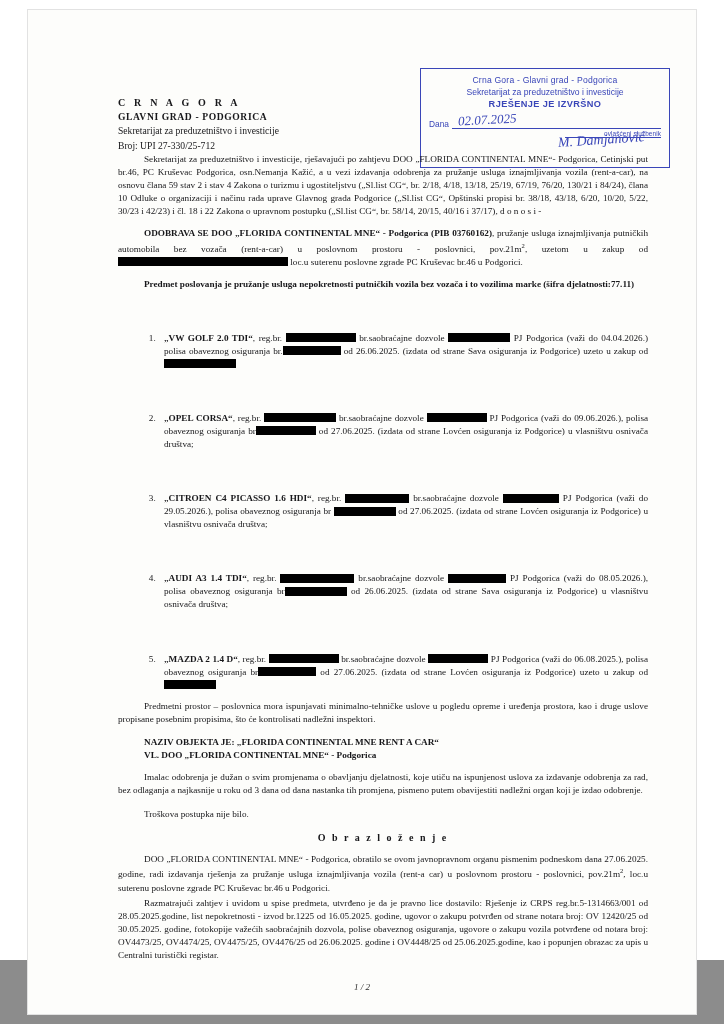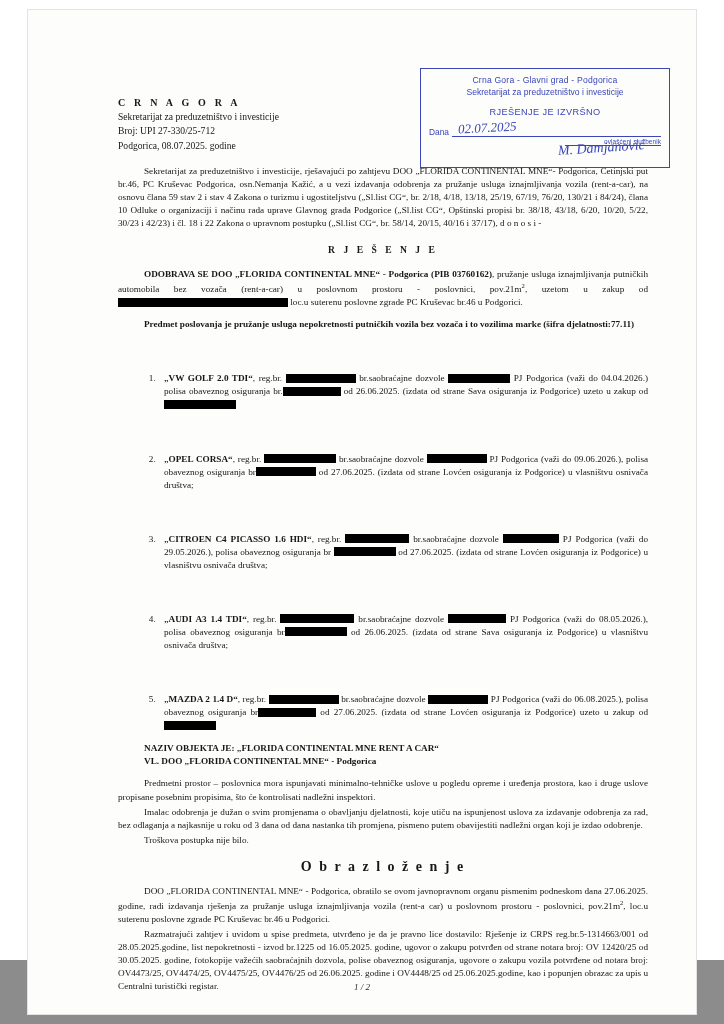--- a/index.html
+++ b/index.html
@@ -36,21 +36,21 @@
     width: 530px;
     font-size: 9.2px;
     line-height: 1.42;
     color: #17171a;
     text-align: justify;
   }
   .blk { margin-bottom: 9px; }
   .heading-block {
     font-size: 9.6px;
     line-height: 1.5;
-    margin-bottom: 12px;
+    margin-bottom: 0;
   }
   .city {
     letter-spacing: 3.2px;
     font-weight: bold;
     font-size: 10px;
   }
   .city2 {
     letter-spacing: 0.6px;
     font-weight: bold;
     font-size: 9.6px;
@@ -61,21 +61,21 @@
     text-align: center;
     font-weight: bold;
     letter-spacing: 3px;
     font-size: 9.6px;
     margin: 13px 0 11px 0;
   }
   .spaced-title2 {
     text-align: center;
     font-weight: bold;
     letter-spacing: 2px;
-    font-size: 14px;
+    font-size: 10px;
     margin: 10px 0 8px 0;
   }
   
   .red {
     display: inline-block;
     background: #000;
     height: 8px;
     vertical-align: middle;
     position: relative;
     top: -1px;
@@ -88,21 +88,21 @@
     width: 250px;
     height: 100px;
     border: 1.3px solid #3a46b8;
     box-sizing: border-box;
     color: #3a46b8;
     font-family: "Liberation Sans", sans-serif;
     padding: 6px 8px 0 8px;
   }
   .stamp .l1 { font-size: 8.6px; text-align: center; letter-spacing: .2px; }
   .stamp .l2 { font-size: 8.6px; text-align: center; margin-top: 2px; }
-  .stamp .l3 { font-size: 9.2px; text-align: center; font-weight: normal; margin-top: 10px; letter-spacing: .4px; }
+  .stamp .l3 { font-size: 9.2px; text-align: center; font-weight: bold; margin-top: 2px; letter-spacing: .4px; }
   .stamp .row {
     margin-top: 7px;
     font-size: 8.4px;
     display: flex;
     align-items: flex-end;
   }
   .stamp .dana { margin-right: 3px; }
   .stamp .dateline {
     flex: 1;
     border-bottom: 1px solid #3a46b8;
@@ -179,28 +179,27 @@
       </div>
       <div class="sig-label">ovlašćeni službenik</div>
       <div class="sig-line"></div>
       <div class="signature">M. Damjanović</div>
     </div>
 
     <div class="content">
 
       <div class="heading-block">
         <div class="city">C R N A   G O R A</div>
+        <div class="city2">GLAVNI GRAD - PODGORICA</div>
         <div>Sekretarijat za preduzetništvo i investicije</div>
         <div>Broj: UPI 27-330/25-712</div>
-        <div>Podgorica, 08.07.2025. godine</div>
       </div>
 
       <div class="blk indent">Sekretarijat za preduzetništvo i investicije, rješavajući po zahtjevu DOO „FLORIDA CONTINENTAL MNE“- Podgorica, Cetinjski put br.46, PC Kruševac Podgorica, osn.Nemanja Kažić, a u vezi izdavanja odobrenja za pružanje usluga iznajmljivanja vozila (rent-a-car), na osnovu člana 59 stav 2 i stav 4 Zakona o turizmu i ugostiteljstvu („Sl.list CG“, br. 2/18, 4/18, 13/18, 25/19, 67/19, 76/20, 130/21 i 84/24), člana 10 Odluke o organizaciji i načinu rada uprave Glavnog grada Podgorice („Sl.list CG“, Opštinski propisi br. 38/18, 43/18, 6/20, 10/20, 5/22, 30/23 i 42/23) i čl. 18 i 22 Zakona o upravnom postupku („Sl.list CG“, br. 58/14, 20/15, 40/16 i 37/17), d o n o s i -</div>
 
-      <div class="spaced-title">R J E Š E N J E</div>
 
       <div class="blk indent">
         <span class="bold">ODOBRAVA SE DOO „FLORIDA CONTINENTAL MNE“ - Podgorica (PIB 03760162)</span><span>, pružanje usluga iznajmljivanja putničkih automobila bez vozača (rent-a-car) u poslovnom prostoru - poslovnici, pov.21m</span><sup>2</sup><span>, uzetom u zakup od</span>
         <span class="red" style="width:170px;height:9px;"></span>
         <span>loc.u suterenu poslovne zgrade PC Kruševac br.46 u Podgorici.</span>
       </div>
 
       <div class="blk indent">
         <span class="bold">Predmet poslovanja je pružanje usluga nepokretnosti putničkih vozila bez vozača i to vozilima marke (šifra djelatnosti:77.11)</span>
       </div>
@@ -244,27 +243,27 @@
           <span class="bold">„MAZDA 2 1.4 D“</span><span>, reg.br.</span>
           <span class="red" style="width:70px;height:9px;"></span>
           <span>br.saobraćajne dozvole</span>
           <span class="red" style="width:60px;height:9px;"></span>
           <span>PJ Podgorica (važi do 06.08.2025.), polisa obaveznog osiguranja br</span><span class="red" style="width:58px;height:9px;"></span>
           <span>od 27.06.2025. (izdata od strane Lovćen osiguranja iz Podgorice) uzeto u zakup od</span>
           <span class="red" style="width:52px;height:9px;"></span>
         </li>
       </ol>
 
+      <div class="blk indent" style="margin-bottom:2px;">Predmetni prostor – poslovnica mora ispunjavati minimalno-tehničke uslove u pogledu opreme i uređenja prostora, kao i druge uslove propisane posebnim propisima, što će kontrolisati nadležni inspektori.</div>
+
       <div class="blk indent" style="margin-top:10px;">
         <div class="bold">NAZIV OBJEKTA JE: „FLORIDA CONTINENTAL MNE RENT A CAR“</div>
         <div class="bold">VL. DOO „FLORIDA CONTINENTAL MNE“ - Podgorica</div>
       </div>
-
-      <div class="blk indent" style="margin-bottom:2px;">Predmetni prostor – poslovnica mora ispunjavati minimalno-tehničke uslove u pogledu opreme i uređenja prostora, kao i druge uslove propisane posebnim propisima, što će kontrolisati nadležni inspektori.</div>
-      <div class="blk indent" style="margin-bottom:2px;">Imalac odobrenja je dužan o svim promjenama o obavljanju djelatnosti, koje utiču na ispunjenost uslova za izdavanje odobrenja za rad, bez odlaganja a najkasnije u roku od 3 dana od dana nastanka tih promjena, pismeno putem obavijestiti nadležni organ koji je izdao odobrenje.</div>
+      <div class="blk indent" style="margin-bottom:11px;">Imalac odobrenja je dužan o svim promjenama o obavljanju djelatnosti, koje utiču na ispunjenost uslova za izdavanje odobrenja za rad, bez odlaganja a najkasnije u roku od 3 dana od dana nastanka tih promjena, pismeno putem obavijestiti nadležni organ koji je izdao odobrenje.</div>
       <div class="blk indent">Troškova postupka nije bilo.</div>
 
       <div class="spaced-title2">O b r a z l o ž e n j e</div>
 
       <div class="blk indent" style="margin-bottom:2px;">
         <span>DOO „FLORIDA CONTINENTAL MNE“ - Podgorica, obratilo se ovom javnopravnom organu pismenim podneskom dana 27.06.2025. godine, radi izdavanja rješenja za pružanje usluga iznajmljivanja vozila (rent-a car) u poslovnom prostoru - poslovnici, pov.21m</span><sup>2</sup><span>, loc.u suterenu poslovne zgrade PC Kruševac br.46 u Podgorici.</span>
       </div>
       <div class="blk indent">Razmatrajući zahtjev i uvidom u spise predmeta, utvrđeno je da je pravno lice dostavilo: Rješenje iz CRPS reg.br.5-1314663/001 od 28.05.2025.godine, list nepokretnosti - izvod br.1225 od 16.05.2025. godine, ugovor o zakupu potvrđen od strane notara broj: OV 12420/25 od 30.05.2025. godine, fotokopije važećih saobraćajnih dozvola, polise obaveznog osiguranja, ugovore o zakupu vozila potvrđene od notara broj: OV4473/25, OV4474/25, OV4475/25, OV4476/25 od 26.06.2025. godine i OV4448/25 od 25.06.2025.godine, kao i popunjen obrazac za upis u Centralni turistički registar.</div>
 
     </div>

